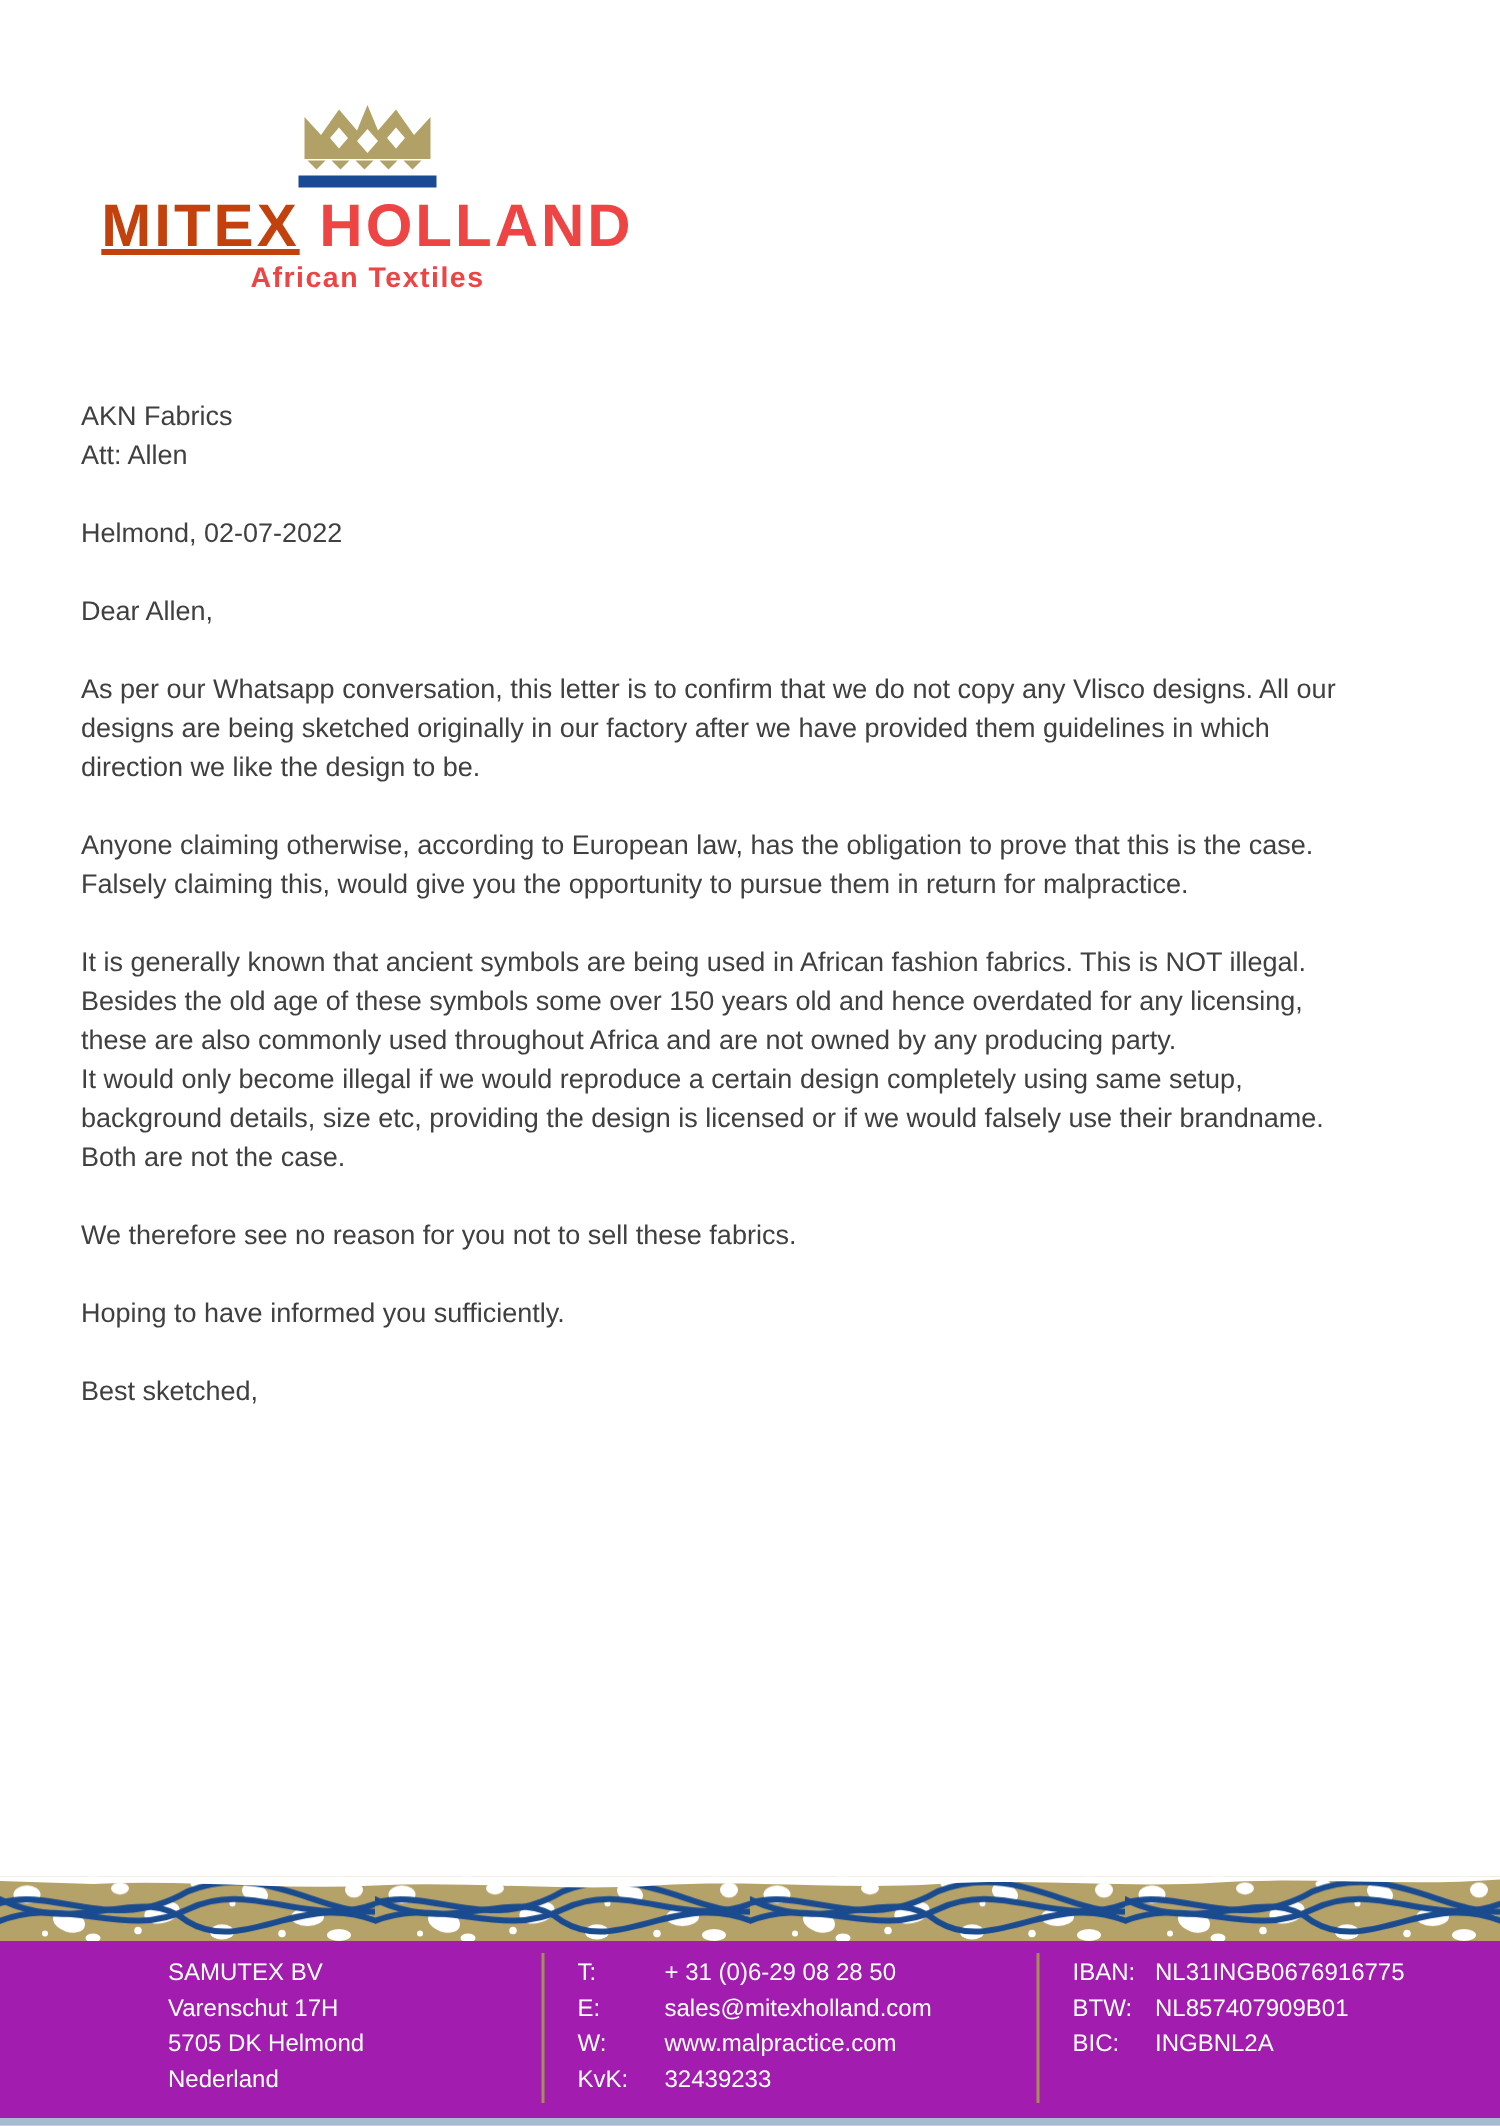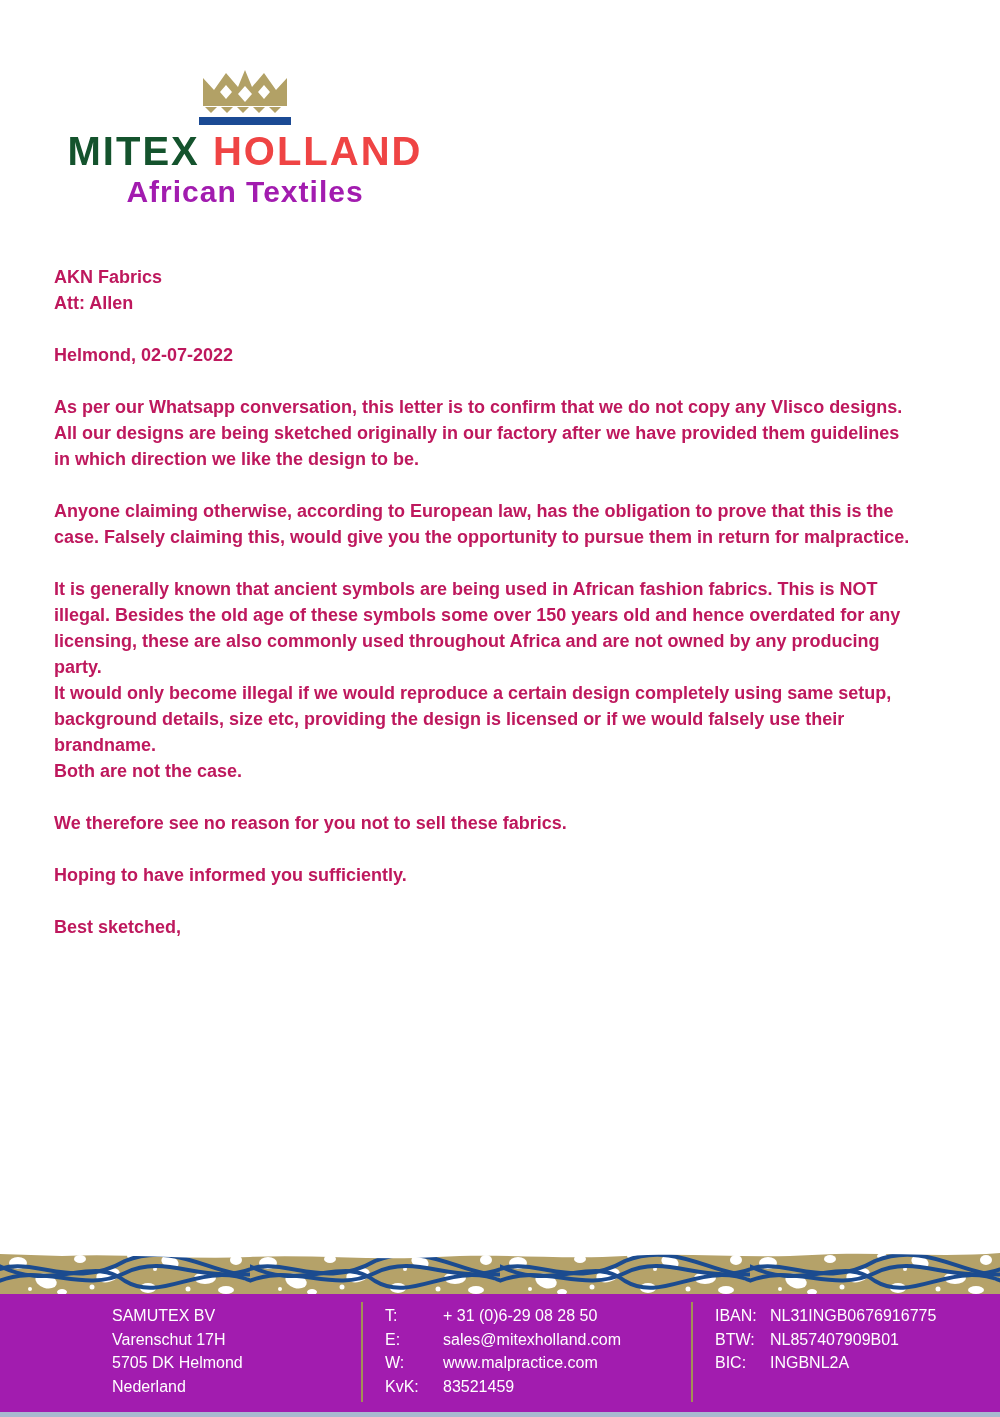--- a/index.html
+++ b/index.html
@@ -24,40 +24,39 @@
     text-align:center;
   }
   .crown{ display:block; margin:0 auto 4px auto; }
   .brand-line{
     font-size:40px;
     font-weight:700;
     letter-spacing:2px;
     line-height:1.05;
     white-space:nowrap;
   }
-  .brand-mitex{ color:#14532d; }
+  .brand-mitex{ color:#c2410c;text-decoration:underline; }
   .brand-holland{ color:#ef4444; }
   .tagline{
-    font-size:30px;
+    font-size:19px;
     font-weight:700;
     letter-spacing:1px;
-    color:#a21caf;
+    color:#ef4444;
     margin-top:3px;
   }
 
   
   .letter{
     position:absolute;
     left:54px;
     top:264px;
     width:858px;
     font-size:18px;
     line-height:26px;
-    color:#be185d;
-    font-weight:bold;
+    color:#404040;
   }
   .letter .block{ margin:0 0 26px 0; }
   .letter .para{ white-space:pre-line; }
   .gap-salutation{ margin-top:50px; }
   .gap-after-date{ margin-bottom:26px; }
 
   
   .pattern-band{
     position:absolute;
     left:0;
@@ -131,20 +130,21 @@
     <div class="brand-line"><span class="brand-mitex">MITEX</span><span> </span><span class="brand-holland">HOLLAND</span></div>
     <div class="tagline">African Textiles</div>
   </div>
 
   <div class="letter">
     <div class="block">
       <div>AKN Fabrics</div>
       <div>Att: Allen</div>
     </div>
     <div class="block gap-after-date">Helmond, 02-07-2022</div>
+    <div class="block gap-salutation">Dear Allen,</div>
     <div class="block para">As per our Whatsapp conversation, this letter is to confirm that we do not copy any Vlisco designs. All our designs are being sketched originally in our factory after we have provided them guidelines in which direction we like the design to be.</div>
     <div class="block para">Anyone claiming otherwise, according to European law, has the obligation to prove that this is the case. Falsely claiming this, would give you the opportunity to pursue them in return for malpractice.</div>
     <div class="block para">It is generally known that ancient symbols are being used in African fashion fabrics. This is NOT illegal. Besides the old age of these symbols some over 150 years old and hence overdated for any licensing, these are also commonly used throughout Africa and are not owned by any producing party.
 It would only become illegal if we would reproduce a certain design completely using same setup, background details, size etc, providing the design is licensed or if we would falsely use their brandname.
 Both are not the case.</div>
     <div class="block para">We therefore see no reason for you not to sell these fabrics.</div>
     <div class="block para">Hoping to have informed you sufficiently.</div>
     <div class="block">Best sketched,</div>
   </div>
 
@@ -200,21 +200,21 @@
       <div class="footer-row">
         <span class="lbl-contact">E:</span>
         <span>sales@mitexholland.com</span>
       </div>
       <div class="footer-row">
         <span class="lbl-contact">W:</span>
         <span>www.malpractice.com</span>
       </div>
       <div class="footer-row">
         <span class="lbl-contact">KvK:</span>
-        <span>83521459</span>
+        <span>32439233</span>
       </div>
     </div>
 
     <div class="v-divider divider-2"></div>
 
     <div class="footer-col col-bank">
       <div class="footer-row">
         <span class="lbl-bank">IBAN:</span>
         <span>NL31INGB0676916775</span>
       </div>

